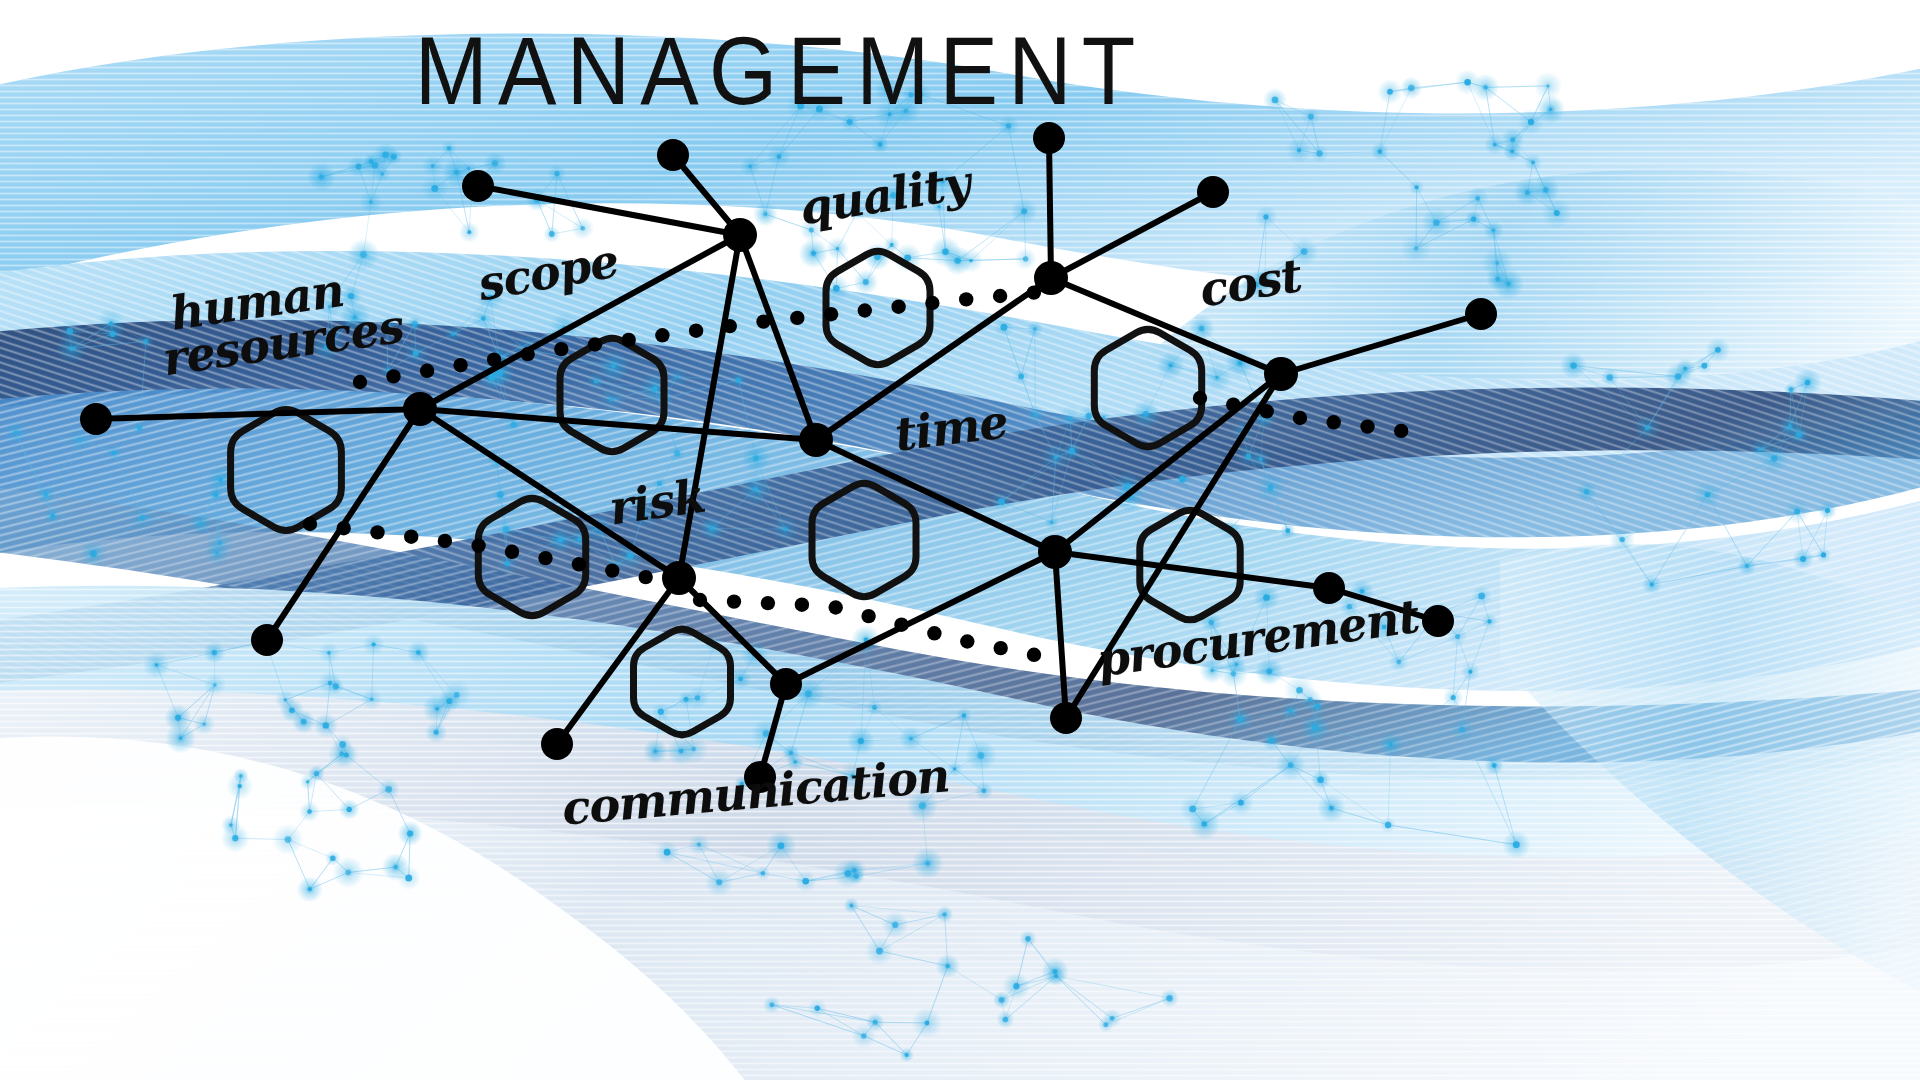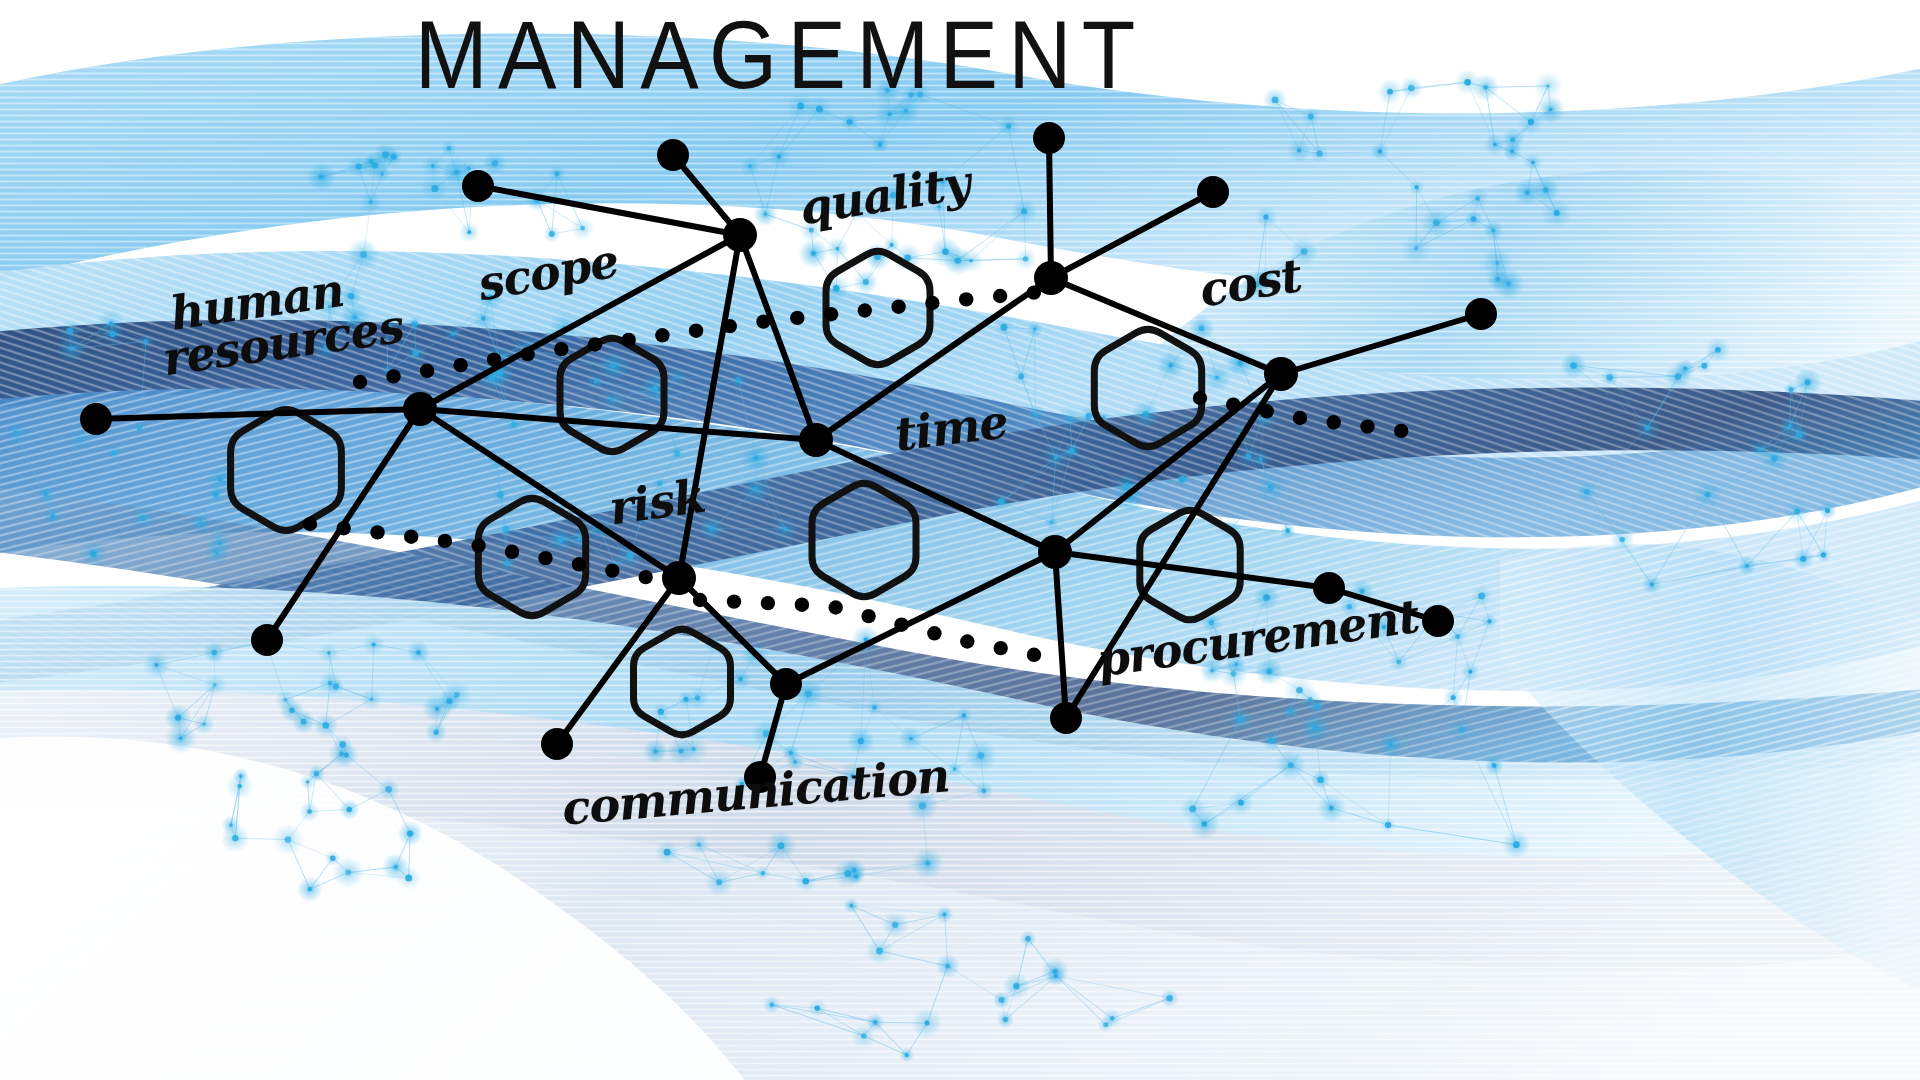--- a/index.html
+++ b/index.html
@@ -1,21 +1,21 @@
 <!DOCTYPE html>
 <html><head>
 <meta charset="utf-8">
 <title>Management Infographic</title>
 <style>
   html,body{margin:0;padding:0;background:#fff;}
   body{width:1920px;height:1080px;overflow:hidden;
        font-family:"Liberation Sans",sans-serif;}
   #stage{position:relative;width:1920px;height:1080px;background:#ffffff;overflow:hidden;}
   #stage svg.layer{position:absolute;left:0;top:0;width:1920px;height:1080px;}
-  .title-wrap{position:absolute;left:0;top:6px;width:1561px;text-align:center;
+  .title-wrap{position:absolute;left:0;top:22px;width:1561px;text-align:center;
               pointer-events:none;}
   .title-wrap .title{
       font-family:"Liberation Sans",sans-serif;
       font-weight:300;font-size:86px;letter-spacing:10px;color:#111;
       line-height:1.0;display:inline-block;
       transform:scaleY(1.12) scaleX(1.02);transform-origin:center top;}
   .lbl{position:absolute;color:#0d0d0d;white-space:nowrap;
        font-family:"DejaVu Serif",serif;font-style:italic;font-weight:700;
        letter-spacing:-1px;pointer-events:none;text-shadow:0 0 1px rgba(0,0,0,.35);}
   .lbl.l2{line-height:.96;}

